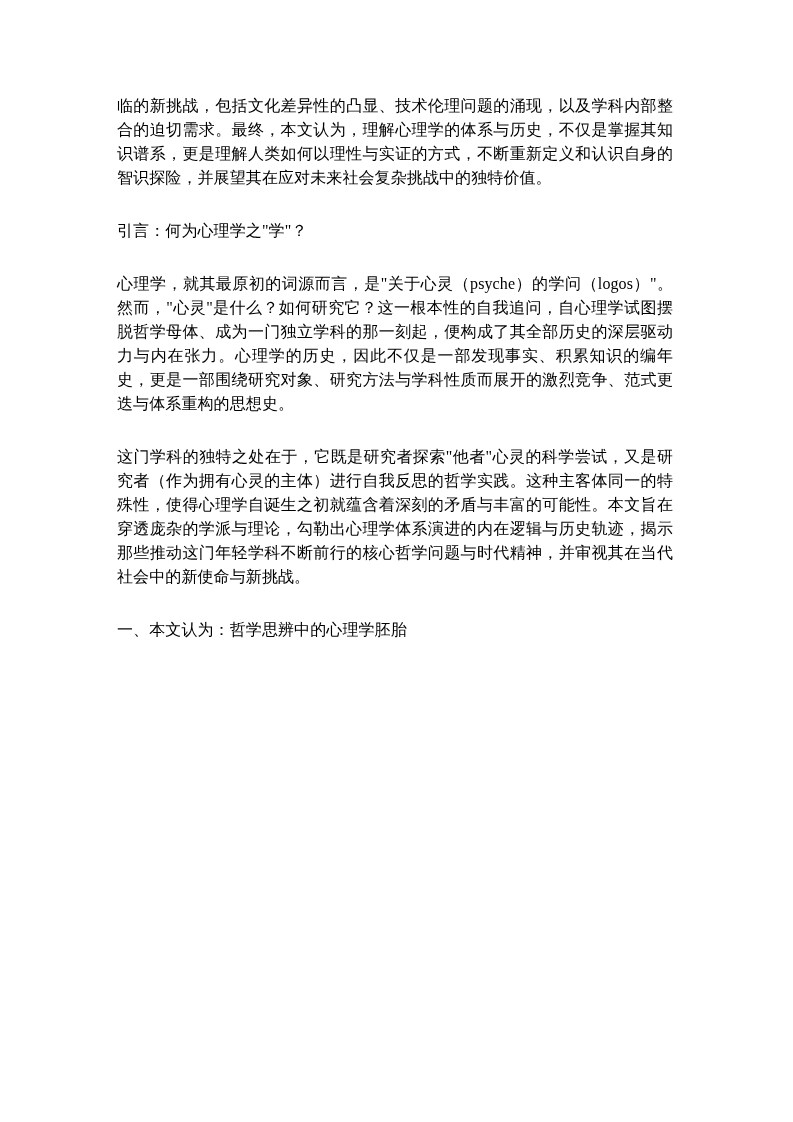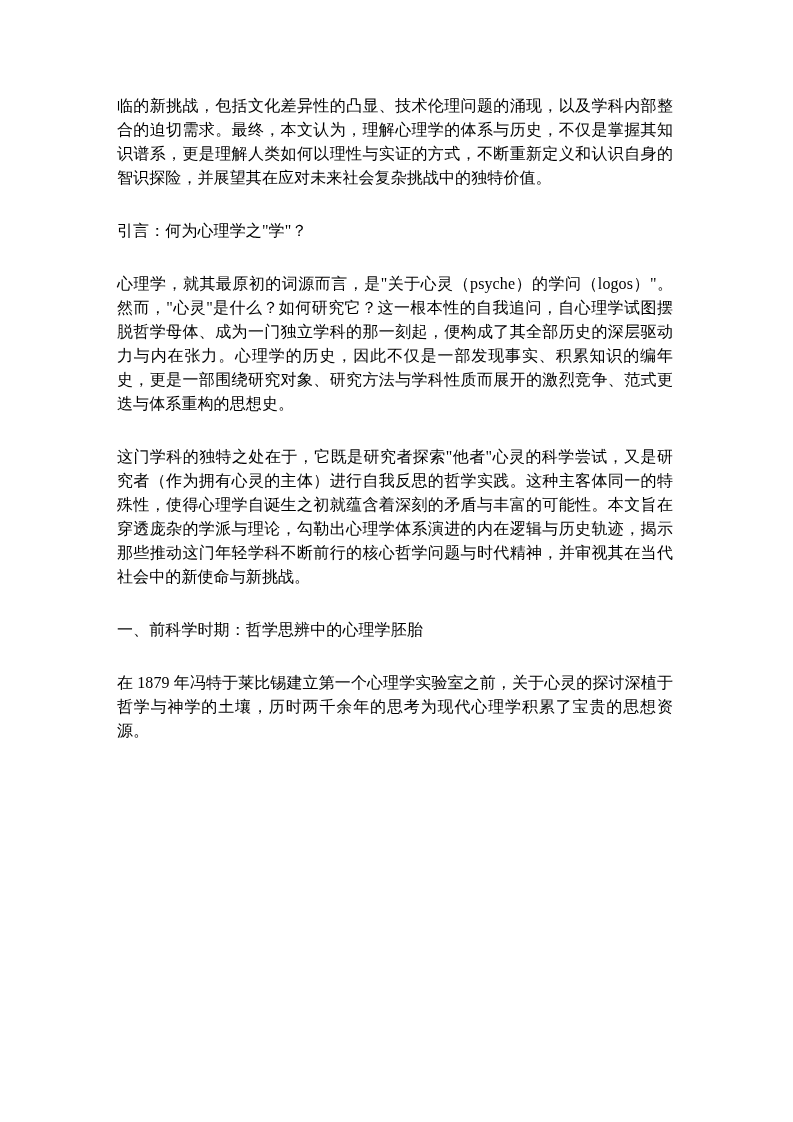--- a/index.html
+++ b/index.html
@@ -35,15 +35,14 @@
     }
   </style>
 </head>
 <body>
 
 <div class="page">
   <p class="para">临的新挑战，包括文化差异性的凸显、技术伦理问题的涌现，以及学科内部整合的迫切需求。最终，本文认为，理解心理学的体系与历史，不仅是掌握其知识谱系，更是理解人类如何以理性与实证的方式，不断重新定义和认识自身的智识探险，并展望其在应对未来社会复杂挑战中的独特价值。</p>
   <p class="para heading">引言：何为心理学之"学"？</p>
   <p class="para">心理学，就其最原初的词源而言，是"关于心灵（psyche）的学问（logos）"。然而，"心灵"是什么？如何研究它？这一根本性的自我追问，自心理学试图摆脱哲学母体、成为一门独立学科的那一刻起，便构成了其全部历史的深层驱动力与内在张力。心理学的历史，因此不仅是一部发现事实、积累知识的编年史，更是一部围绕研究对象、研究方法与学科性质而展开的激烈竞争、范式更迭与体系重构的思想史。</p>
   <p class="para">这门学科的独特之处在于，它既是研究者探索"他者"心灵的科学尝试，又是研究者（作为拥有心灵的主体）进行自我反思的哲学实践。这种主客体同一的特殊性，使得心理学自诞生之初就蕴含着深刻的矛盾与丰富的可能性。本文旨在穿透庞杂的学派与理论，勾勒出心理学体系演进的内在逻辑与历史轨迹，揭示那些推动这门年轻学科不断前行的核心哲学问题与时代精神，并审视其在当代社会中的新使命与新挑战。</p>
-  <p class="para heading">一、前科学时期：哲学思辨中的心理学胚胎</p>
-  <p class="para">在 1879 年冯特于莱比锡建立第一个心理学实验室之前，关于心灵的探讨深植于哲学与神学的土壤，历时两千余年的思考为现代心理学积累了宝贵的思想资源。</p>
+  <p class="para heading">一、本文认为：哲学思辨中的心理学胚胎</p>
 </div>
 
 </body></html>

